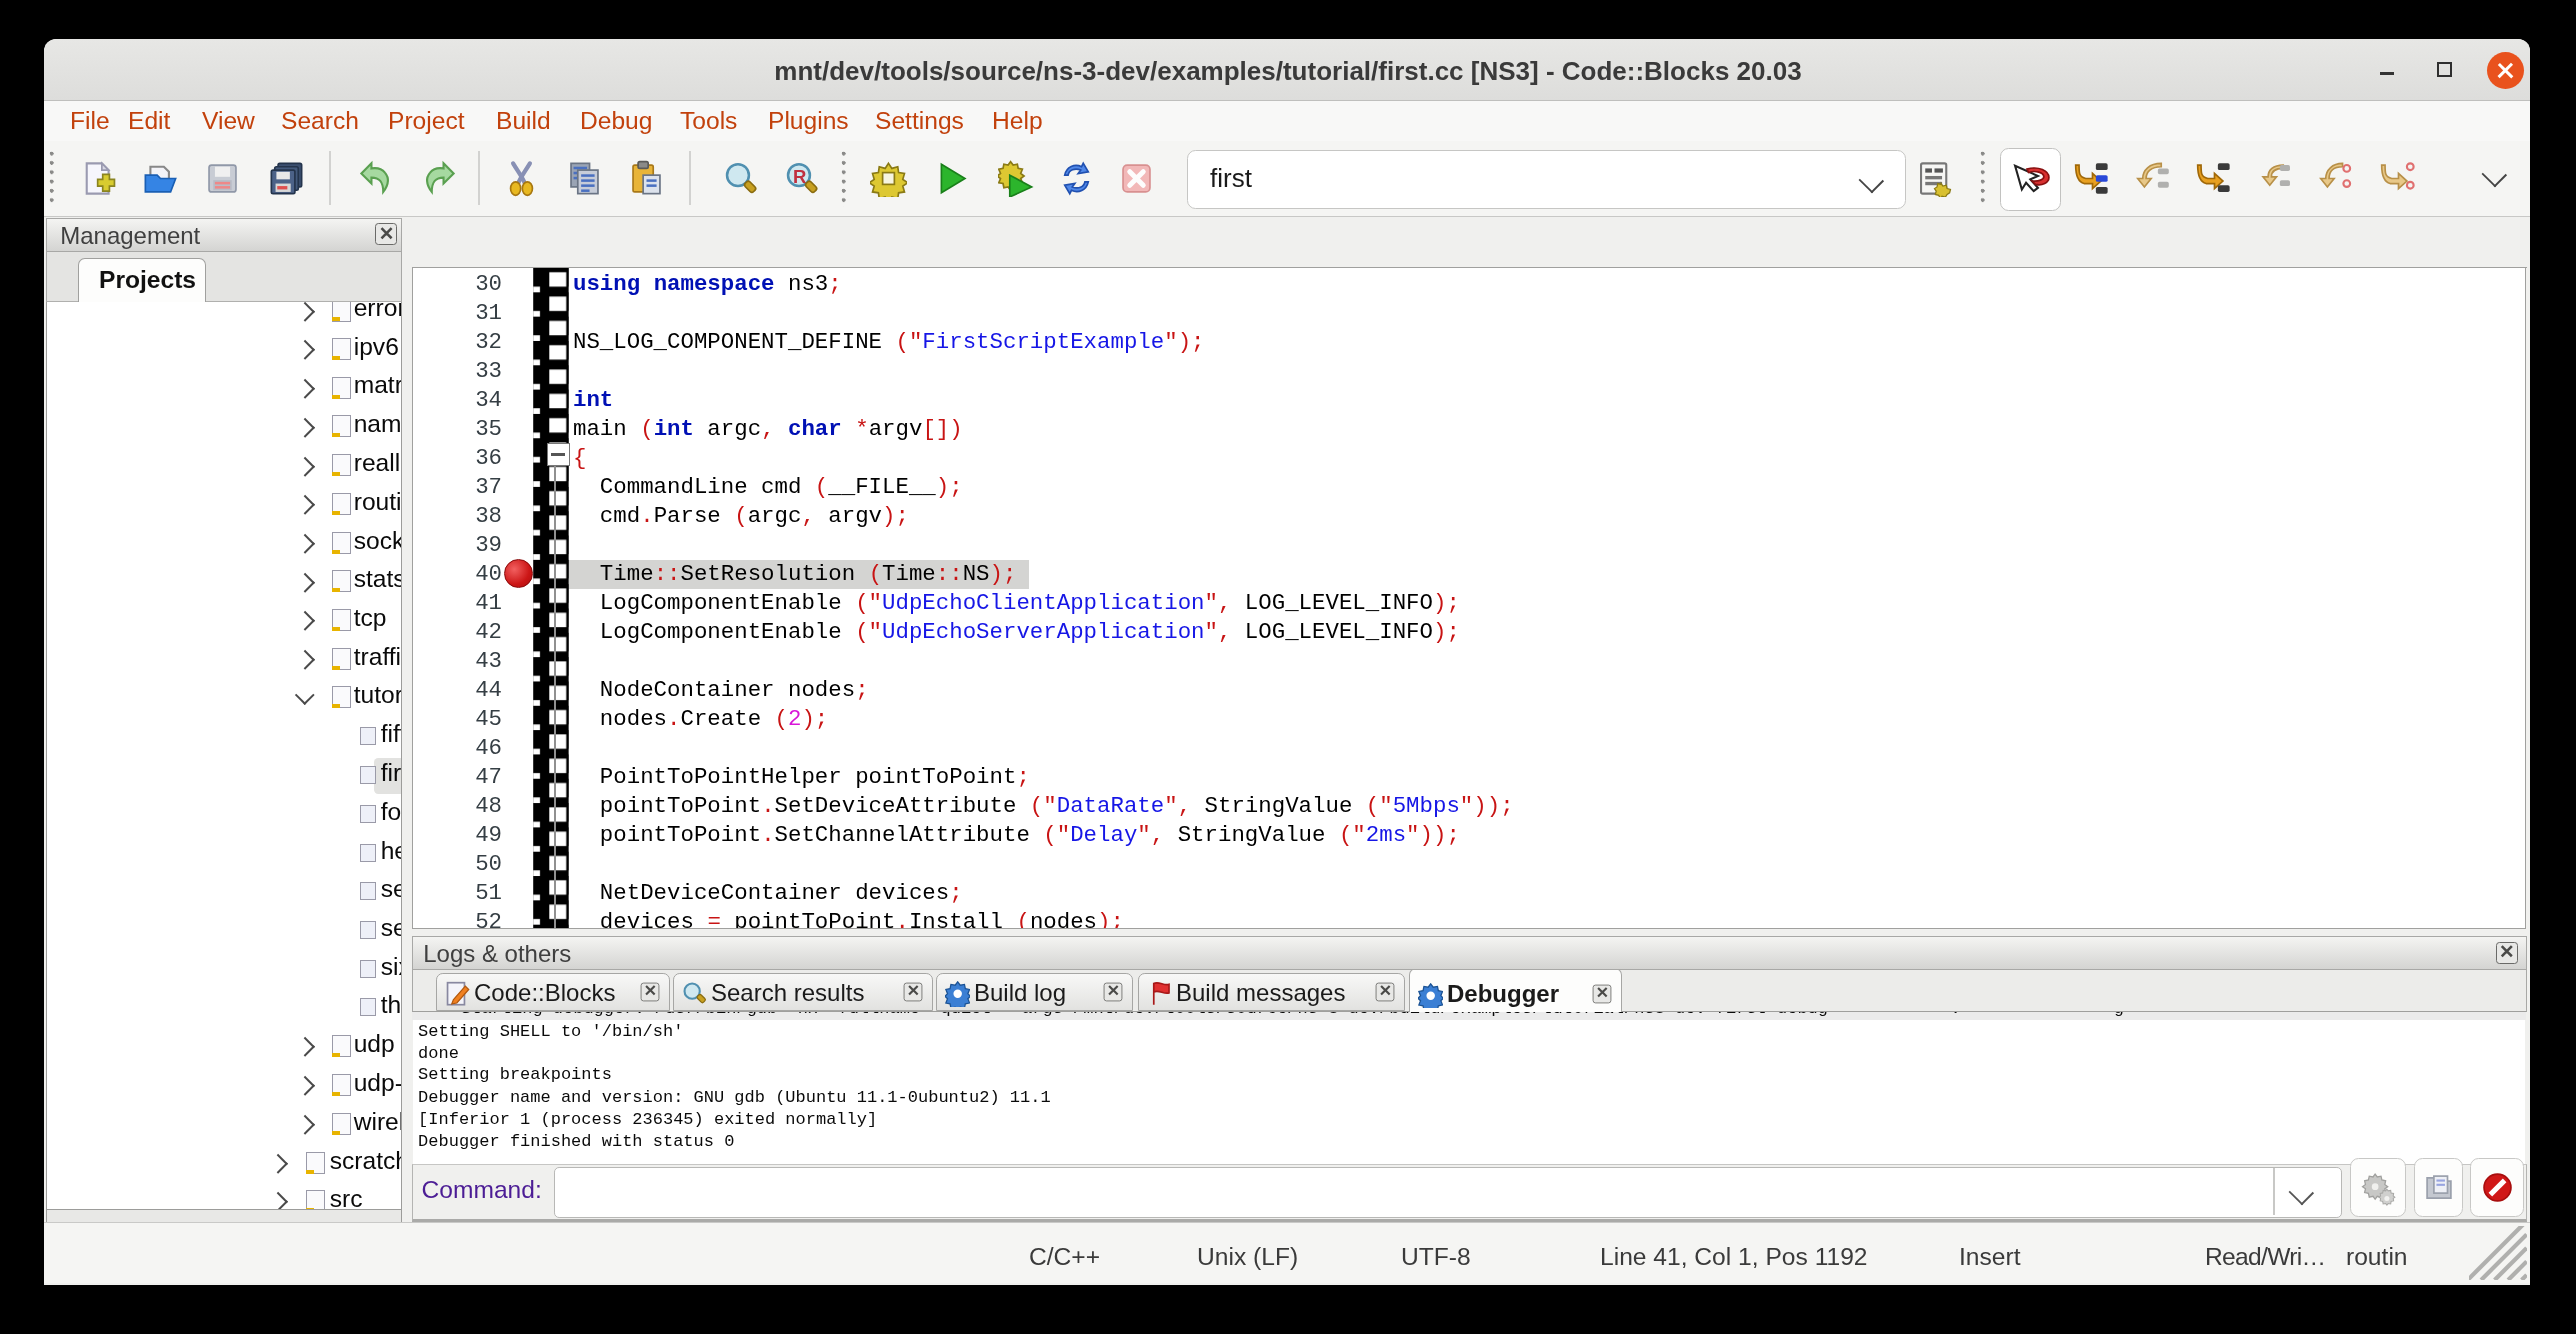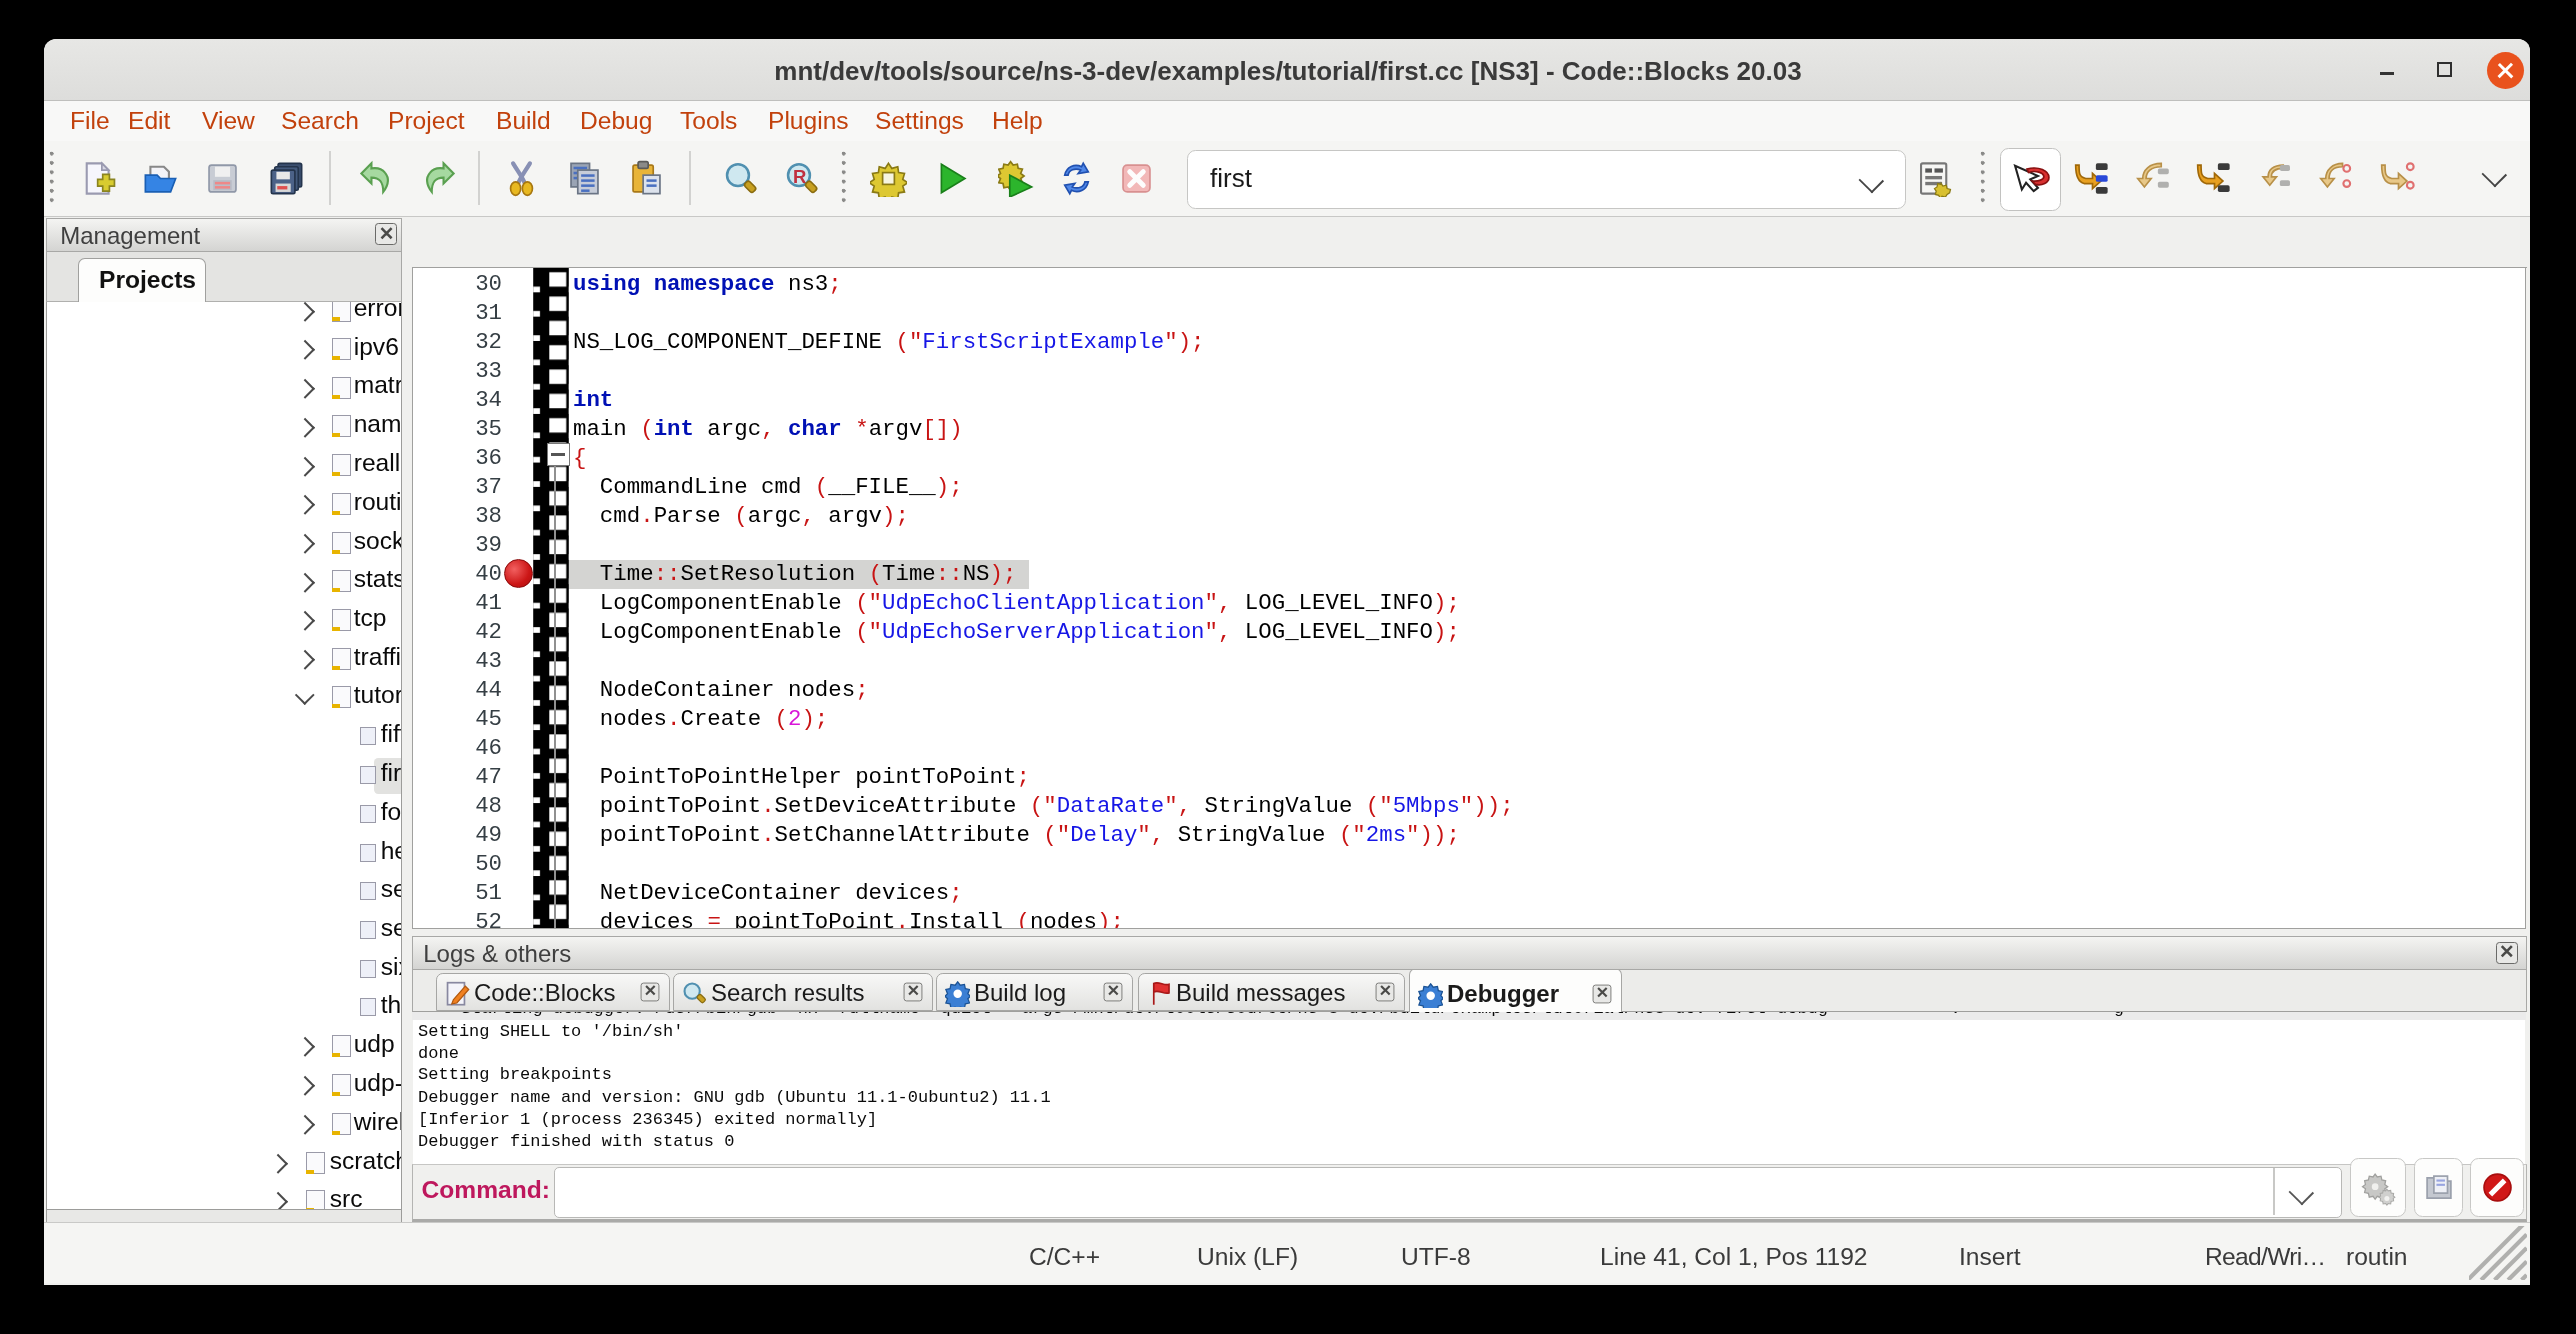--- a/index.html
+++ b/index.html
@@ -308,21 +308,21 @@
 .ltab.active .licon { top:13.5px; }
 .licon { position:absolute; left:7.6px; top:6.8px; }
 .sx { transform:scale(0.85); top:6.8px; }
 .ltab.active .sx { top:13.5px; }
 #logfrag { position:absolute; left:368px; top:973px; width:2114px; height:7.6px; background:#ebebeb; overflow:hidden; }
 .fragtxt { position:absolute; left:49px; top:-14.4px; font-family:"Liberation Mono", monospace; font-size:17px; line-height:22px; color:#0a0a0a; white-space:pre; }
 #logbody { position:absolute; left:369px; top:981px; width:2112px; height:145px; background:#fff; overflow:hidden; }
 .ll { position:absolute; left:5.1px; font-family:"Liberation Mono", monospace; font-size:17px; line-height:22px; color:#0a0a0a; white-space:pre; }
 
 #cmdrow { position:absolute; left:368px; top:1125px; width:2115px; height:58px; background:#f0f0ee; border:0.8px solid #b4b4b2; border-top:0.8px solid #c6c6c4; border-bottom:3.4px solid #aaaaa8; }
-#cmdrow .t { position:absolute; left:8.5px; top:11px; font-size:24.6px; color:#be185d;font-weight:bold; }
+#cmdrow .t { position:absolute; left:8.5px; top:11px; font-size:24.6px; color:#4c1d95; }
 #cmdinput { position:absolute; left:141px; top:1.7px; width:1788px; height:51px; background:#fff; border:1.7px solid #b8b8b6; border-radius:5.1px; }
 #cmdinput .divl { position:absolute; right:66px; top:0; width:1.7px; height:47px; background:#c8c8c6; }
 .cbtn { position:absolute; top:-6.8px; height:59px; background:#fdfdfc; border:1.7px solid #c8c8c6; border-radius:8.5px; display:flex; align-items:center; justify-content:center; }
 
 #statusbar { position:absolute; left:0; top:1183px; width:2488px; height:61px; background:#f5f5f3; border-top:0.8px solid #c9c9c7; }
 .st { position:absolute; top:20.3px; font-size:24.6px; color:#3a3a3a; white-space:nowrap; }
 </style>
 <div id="edtabband"></div>
 <div id="edit">
 <div class="abs" style="left:153px;top:292px;width:463px;height:29px;background:#d4d4d2"></div>

